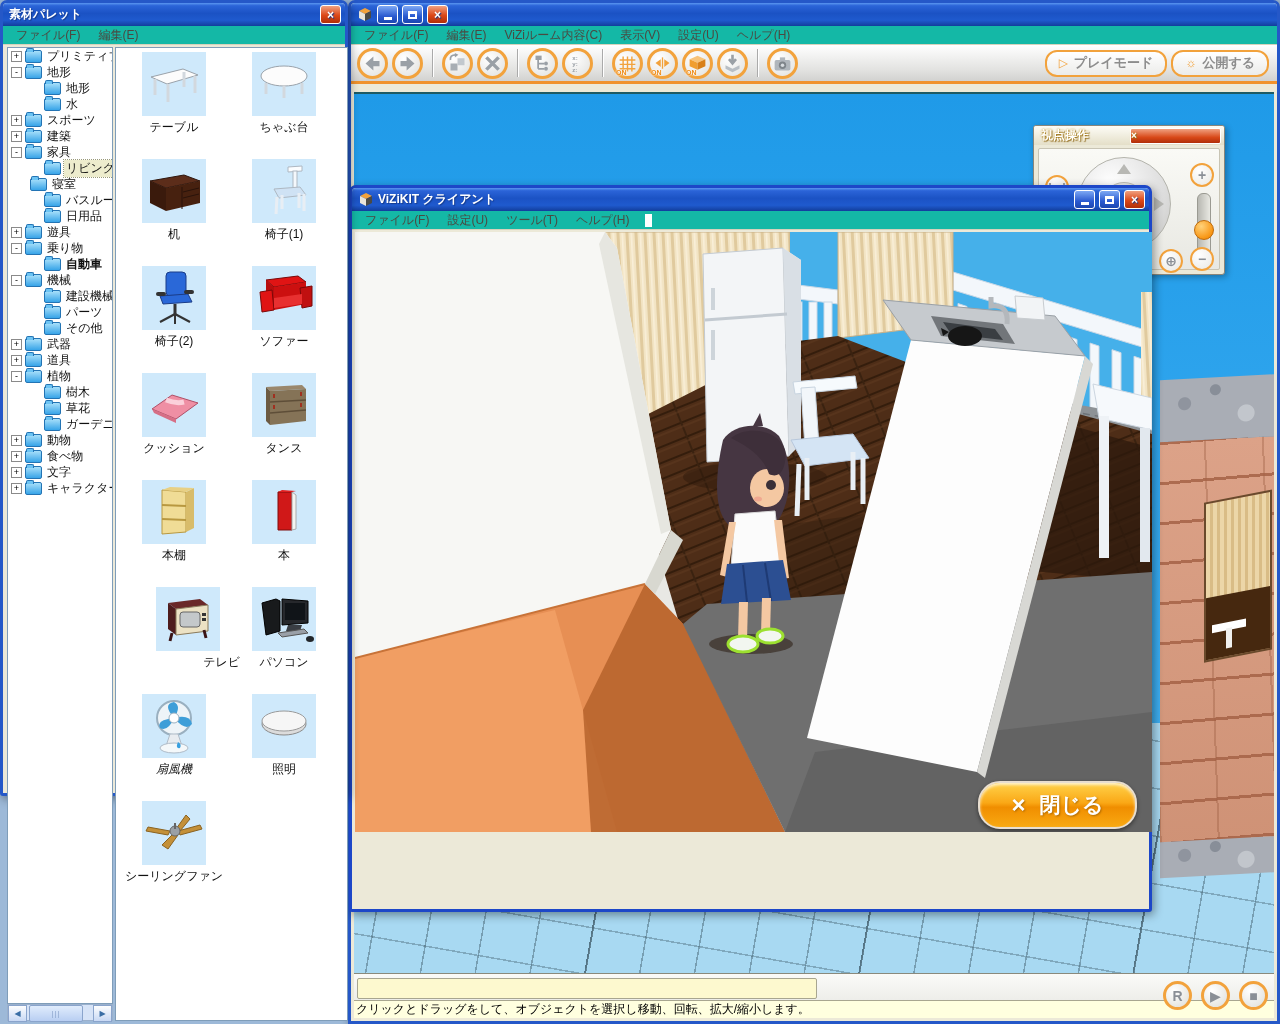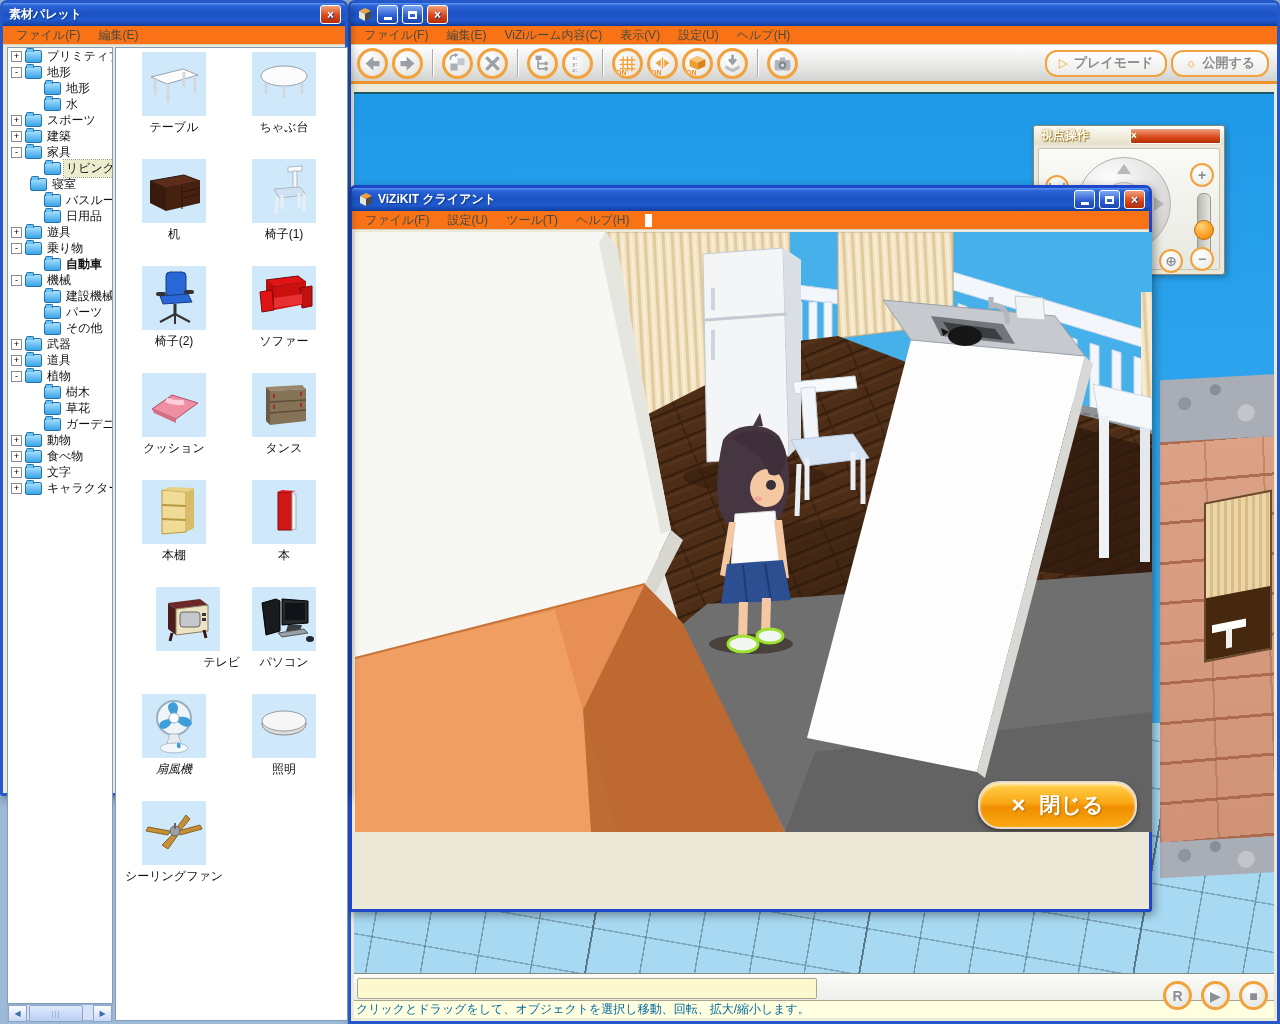--- a/index.html
+++ b/index.html
@@ -10,21 +10,21 @@
   .xp-titlebar{height:23px;display:flex;align-items:center;gap:4px;padding:0 4px 0 6px;
     background:linear-gradient(180deg,#5a96f0 0%,#2b64d8 12%,#1b52c4 45%,#1f5ace 75%,#123e9c 100%);
     border-radius:4px 4px 0 0;color:#fff;font-size:12px;font-weight:bold;text-shadow:1px 1px 1px #143a8c;}
   .xp-title{flex:1;white-space:nowrap;overflow:hidden;}
   .xp-ctl{width:19px;height:17px;border:1px solid #fff;border-radius:3px;display:flex;align-items:center;justify-content:center;
     color:#fff;font-size:12px;font-weight:bold;line-height:1;}
   .ctl-blue{background:linear-gradient(180deg,#7da8f4,#2a5ad0 60%,#1c46b0);}
   .ctl-red{background:linear-gradient(180deg,#f0a080,#dc4818 55%,#b02e08);}
   .mini-bar{display:block;width:8px;height:3px;background:#fff;margin-top:8px;}
   .maxi-box{display:block;width:9px;height:8px;border:2px solid #fff;border-top-width:3px;box-sizing:border-box;}
-  .menubar{height:18px;background:#f97316;display:flex;align-items:center;padding:0 4px;font-size:12px;color:#4a4a42;border-bottom:1px solid #d6d2bc;}
+  .menubar{height:18px;background:#14b8a6;display:flex;align-items:center;padding:0 4px;font-size:12px;color:#4a4a42;border-bottom:1px solid #d6d2bc;}
   .menu-item{padding:1px 9px;white-space:nowrap;}
   
   #palette{left:0;top:0;width:348px;height:796px;z-index:40;}
   .panel-sunken{position:absolute;background:#fff;border:1px solid #7f9db9;box-sizing:border-box;overflow:hidden;}
   .tree-row{height:16px;display:flex;align-items:center;gap:3px;font-size:12px;color:#111;white-space:nowrap;}
   .expander{width:11px;height:11px;min-width:11px;border:1px solid #8a8a8a;background:#fff;font-size:9px;line-height:9px;text-align:center;color:#000;box-sizing:border-box;}
   .exp-spacer{width:11px;min-width:11px;height:11px;}
   .folder{width:15px;min-width:15px;height:11px;background:linear-gradient(180deg,#a8e0fa,#38a4e8);border:1px solid #2374b4;border-radius:2px;position:relative;margin-top:1px;}
   .folder::before{content:'';position:absolute;top:-3px;left:0;width:6px;height:3px;background:#6cc4f4;border:1px solid #2374b4;border-bottom:none;border-radius:2px 2px 0 0;}
   .tree-label{padding:0 2px;}
@@ -67,21 +67,21 @@
   #brick .b-bot{position:absolute;left:0;top:462px;width:100%;height:36px;}
   #brick .b-open{position:absolute;left:44px;top:120px;width:64px;height:156px;transform:skewY(-8deg);
       background:repeating-linear-gradient(90deg,#ecd6a8 0 4px,#d9bc86 4px 7px);border:2px solid #6a4a2c;}
   #brick .b-floor{position:absolute;left:0;bottom:0;width:100%;height:62px;background:#46280f;}
   #brick .b-table{position:absolute;left:6px;bottom:26px;width:34px;height:8px;background:#fff;}
   #brick .b-leg{position:absolute;left:20px;bottom:8px;width:6px;height:20px;background:#f0f0ee;}
   
   #bottombar{position:absolute;left:3px;right:3px;bottom:3px;height:44px;background:linear-gradient(180deg,#fbfbf8,#e4e4e0);border-top:1px solid #8a8a7c;}
   #ybar{position:absolute;left:3px;top:4px;width:458px;height:19px;background:#fdf9cf;border:1px solid #a8a690;border-radius:2px;}
   #statusline{position:absolute;left:0;right:0;bottom:0;height:17px;background:#ffffdf;border-top:1px solid #a8a690;
-    font-size:12px;color:#0369a1;line-height:16px;white-space:nowrap;overflow:hidden;padding-left:2px;}
+    font-size:12px;color:#000000;line-height:16px;white-space:nowrap;overflow:hidden;padding-left:2px;}
   #media{position:absolute;right:6px;bottom:8px;display:flex;gap:9px;z-index:5;}
   .mbtn{width:29px;height:29px;border-radius:50%;border:3px solid #f2a23c;background:radial-gradient(circle at 35% 30%,#fff,#e6e6e2 75%,#d4d4d0);
     display:flex;align-items:center;justify-content:center;color:#8a8f96;font-weight:bold;font-size:14px;box-sizing:border-box;}
   
   #vpanel{position:absolute;left:682px;top:122px;width:190px;height:148px;z-index:20;border:1px solid #8a867a;border-radius:3px;
     background:#ece9d8;box-shadow:2px 2px 6px rgba(0,0,0,.3);}
   #vpanel .vp-title{height:19px;display:flex;align-items:center;padding:0 3px 0 7px;border-radius:2px 2px 0 0;
     background:linear-gradient(180deg,#fdfcf6,#e4dfc8);font-size:12px;font-weight:bold;color:#fff;
     text-shadow:0 0 2px #b8860b,1px 1px 1px #8a6a2a;}
   #vpanel .vp-title span{flex:1;}

